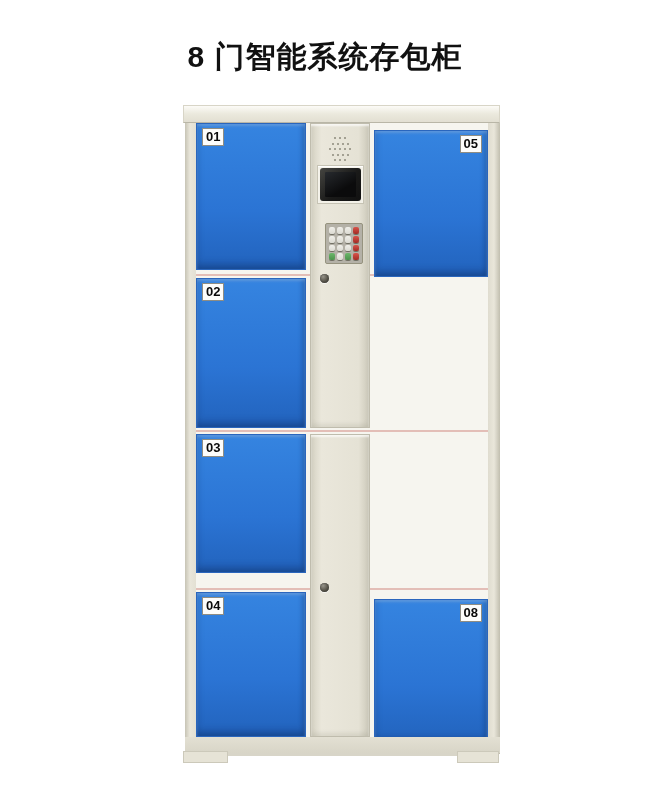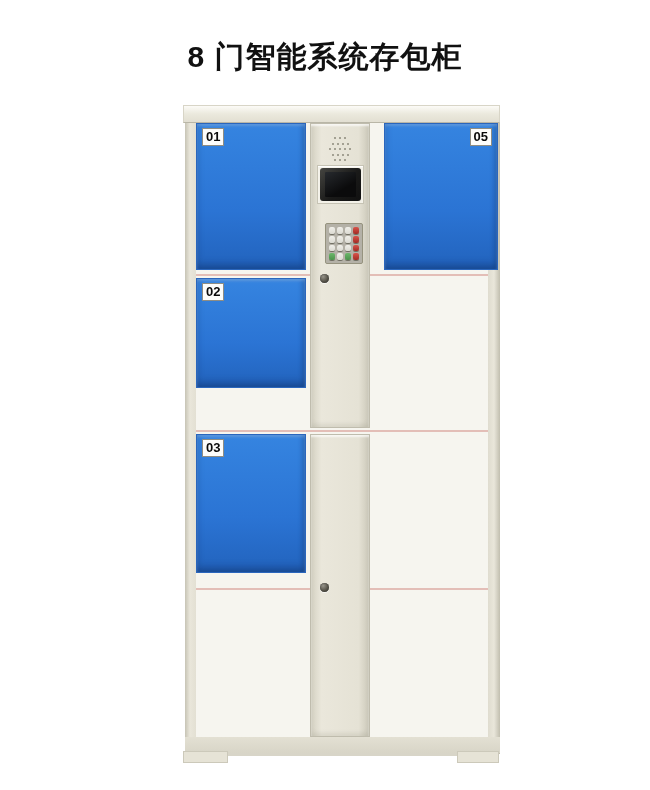--- a/index.html
+++ b/index.html
@@ -20,22 +20,22 @@
   .side-strip.left{left:0;width:11px;background:linear-gradient(90deg,#c7c4b5,#e9e6da 45%,#e3e0d3);}
   .side-strip.right{right:0;width:12px;background:linear-gradient(270deg,#c1beaf,#e9e6da 50%,#dfdccf);}
 
   .door{position:absolute;box-sizing:border-box;
         background:linear-gradient(180deg,#3584e0,#2b74d4 60%,#2263bd);
         border:1px solid #2a66bd;
         box-shadow:inset 0 2px 3px rgba(255,255,255,.22),
                    inset 0 -5px 7px rgba(8,25,70,.30),
                    inset -3px 0 4px rgba(8,25,70,.14);}
   .door.left{left:11px;width:110px;}
-  .door.right{left:199px;width:114px;}
-  .r1{top:0;height:147px}.r2{top:155px;height:110px}.r3{top:311px;height:139px}.r4{top:469px;height:145px}
+  .door.right{left:189px;width:114px;margin-top:7px;}
+  .r1{top:0;height:147px}.r2{top:155px;height:150px}.r3{top:311px;height:139px}.r4{top:469px;height:145px}
 
   .door-label{position:absolute;top:4px;background:#fdfdfb;border:1px solid #8f8d83;
               color:#0a0a0a;font-weight:bold;font-size:13px;line-height:16px;padding:0 3px;}
   .door.left .door-label{left:5px;}
   .door.right .door-label{right:5px;}
 
   .gap-accent{position:absolute;left:11px;width:292px;height:2px;background:#dcaba4;opacity:.75;}
   .g1{top:151px}.g2{top:307px}.g3{top:465px}
 
   .center-col{position:absolute;left:125px;top:0;width:60px;height:614px;}
@@ -103,23 +103,29 @@
 
       <div class="door left r1">
         <span class="door-label">01</span>
       </div>
       <div class="door left r2">
         <span class="door-label">02</span>
       </div>
       <div class="door left r3">
         <span class="door-label">03</span>
       </div>
+      <div class="door left r4">
+        <span class="door-label">04</span>
+      </div>
 
       <div class="door right r1">
         <span class="door-label">05</span>
+      </div>
+      <div class="door right r4">
+        <span class="door-label">08</span>
       </div>
 
       <div class="center-col">
 
         <div class="center-panel upper">
 
           <div class="speaker">
             <span class="dot-row">
                 <span class="dot"></span>
                 <span class="dot"></span>

